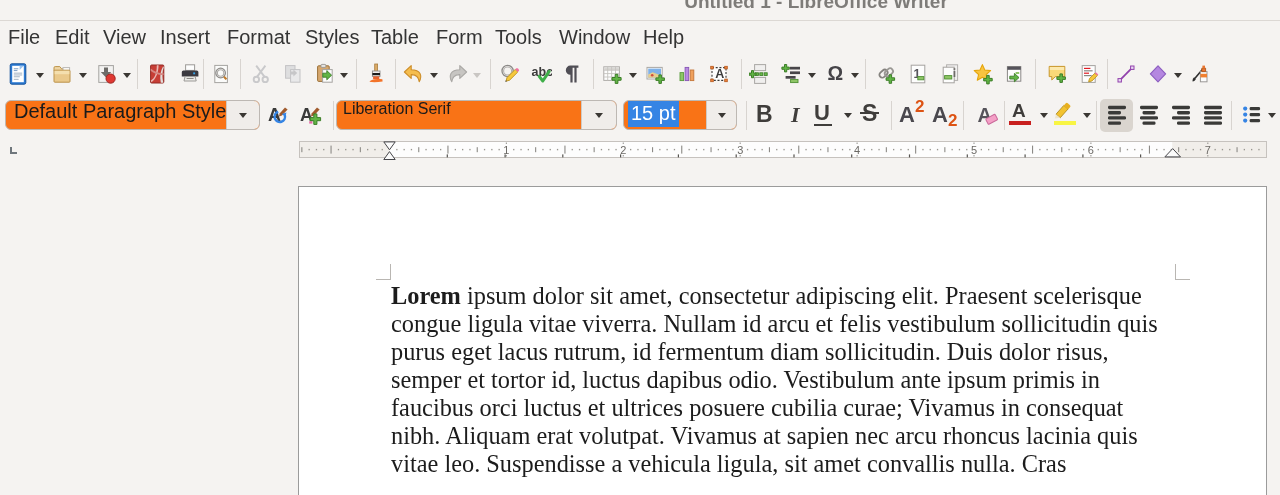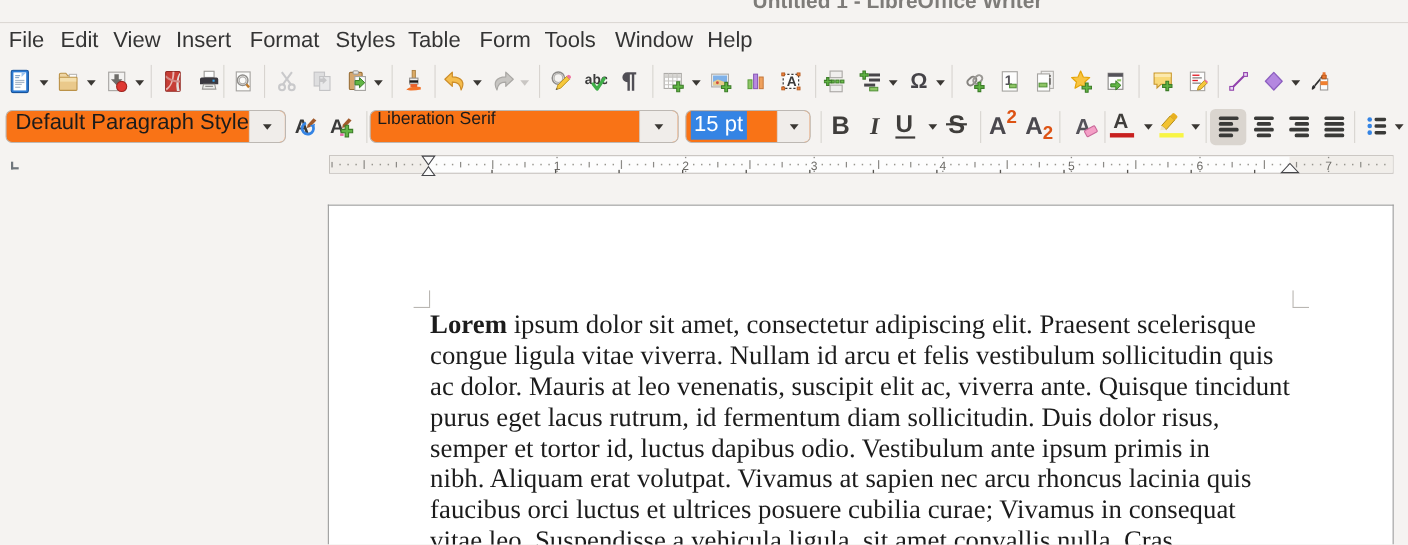--- a/index.html
+++ b/index.html
@@ -498,18 +498,17 @@
     <path d="M865.9 15.9 h15.6 l-7.8 -8.3 z" fill="#fbfbfb" stroke="#46464a" stroke-width="1"></path>
   </svg>
 <div class="abs" style="left:298px;top:186px;width:969px;height:309px;background:#fff;border:1px solid #9b9b9b;border-bottom:none"></div>
 <div class="abs" style="left:390px;top:264px;width:1px;height:15px;background:#b9b6b2"></div>
 <div class="abs" style="left:375.5px;top:278.5px;width:15px;height:1px;background:#b9b6b2"></div>
 <div class="abs" style="left:1174.5px;top:264px;width:1px;height:15px;background:#b9b6b2"></div>
 <div class="abs" style="left:1175px;top:278.5px;width:15px;height:1px;background:#b9b6b2"></div>
 <div class="abs" style="left:391px;top:282.1px;width:790px;font-family:'Liberation Serif',serif;font-size:24.35px;line-height:28px;color:#1c1c1c;white-space:nowrap">
 <div><b><span class="sq">Lorem</span></b> <span class="sq">ipsum</span> dolor sit <span class="sq">amet</span>, <span class="sq">consectetur</span> <span class="sq">adipiscing</span> <span class="sq">elit</span>. <span class="sq">Praesent</span> <span class="sq">scelerisque</span></div>
 <div><span class="sq">congue</span> ligula vitae <span class="sq">viverra</span>. <span class="sq">Nullam</span> id <span class="sq">arcu</span> et <span class="sq">felis</span> <span class="sq">vestibulum</span> <span class="sq">sollicitudin</span> <span class="sq">quis</span></div>
-<div>ac dolor. <span class="sq">Mauris</span> at <span class="sq">leo</span> <span class="sq">venenatis</span>, <span class="sq">suscipit</span> <span class="sq">elit</span> ac, <span class="sq">viverra</span> ante. <span class="sq">Quisque</span> <span class="sq">tincidunt</span></div>
 <div><span class="sq">purus</span> <span class="sq">eget</span> <span class="sq">lacus</span> <span class="sq">rutrum</span>, id <span class="sq">fermentum</span> diam <span class="sq">sollicitudin</span>. <span class="sq">Duis</span> dolor <span class="sq">risus</span>,</div>
 <div><span class="sq">semper</span> et <span class="sq">tortor</span> id, <span class="sq">luctus</span> <span class="sq">dapibus</span> <span class="sq">odio</span>. <span class="sq">Vestibulum</span> ante <span class="sq">ipsum</span> <span class="sq">primis</span> in</div>
+<div><span class="sq">faucibus</span> <span class="sq">orci</span> <span class="sq">luctus</span> et <span class="sq">ultrices</span> <span class="sq">posuere</span> <span class="sq">cubilia</span> <span class="sq">curae</span>; <span class="sq">Vivamus</span> in <span class="sq">consequat</span></div>
 <div><span class="sq">nibh</span>. <span class="sq">Aliquam</span> <span class="sq">erat</span> <span class="sq">volutpat</span>. <span class="sq">Vivamus</span> at <span class="sq">sapien</span> <span class="sq">nec</span> <span class="sq">arcu</span> <span class="sq">rhoncus</span> <span class="sq">lacinia</span> <span class="sq">quis</span></div>
-<div><span class="sq">faucibus</span> <span class="sq">orci</span> <span class="sq">luctus</span> et <span class="sq">ultrices</span> <span class="sq">posuere</span> <span class="sq">cubilia</span> <span class="sq">curae</span>; <span class="sq">Vivamus</span> in <span class="sq">consequat</span></div>
 <div>vitae leo. Suspendisse a vehicula ligula, sit amet convallis nulla. Cras</div>
 </div>
 </body></html>

